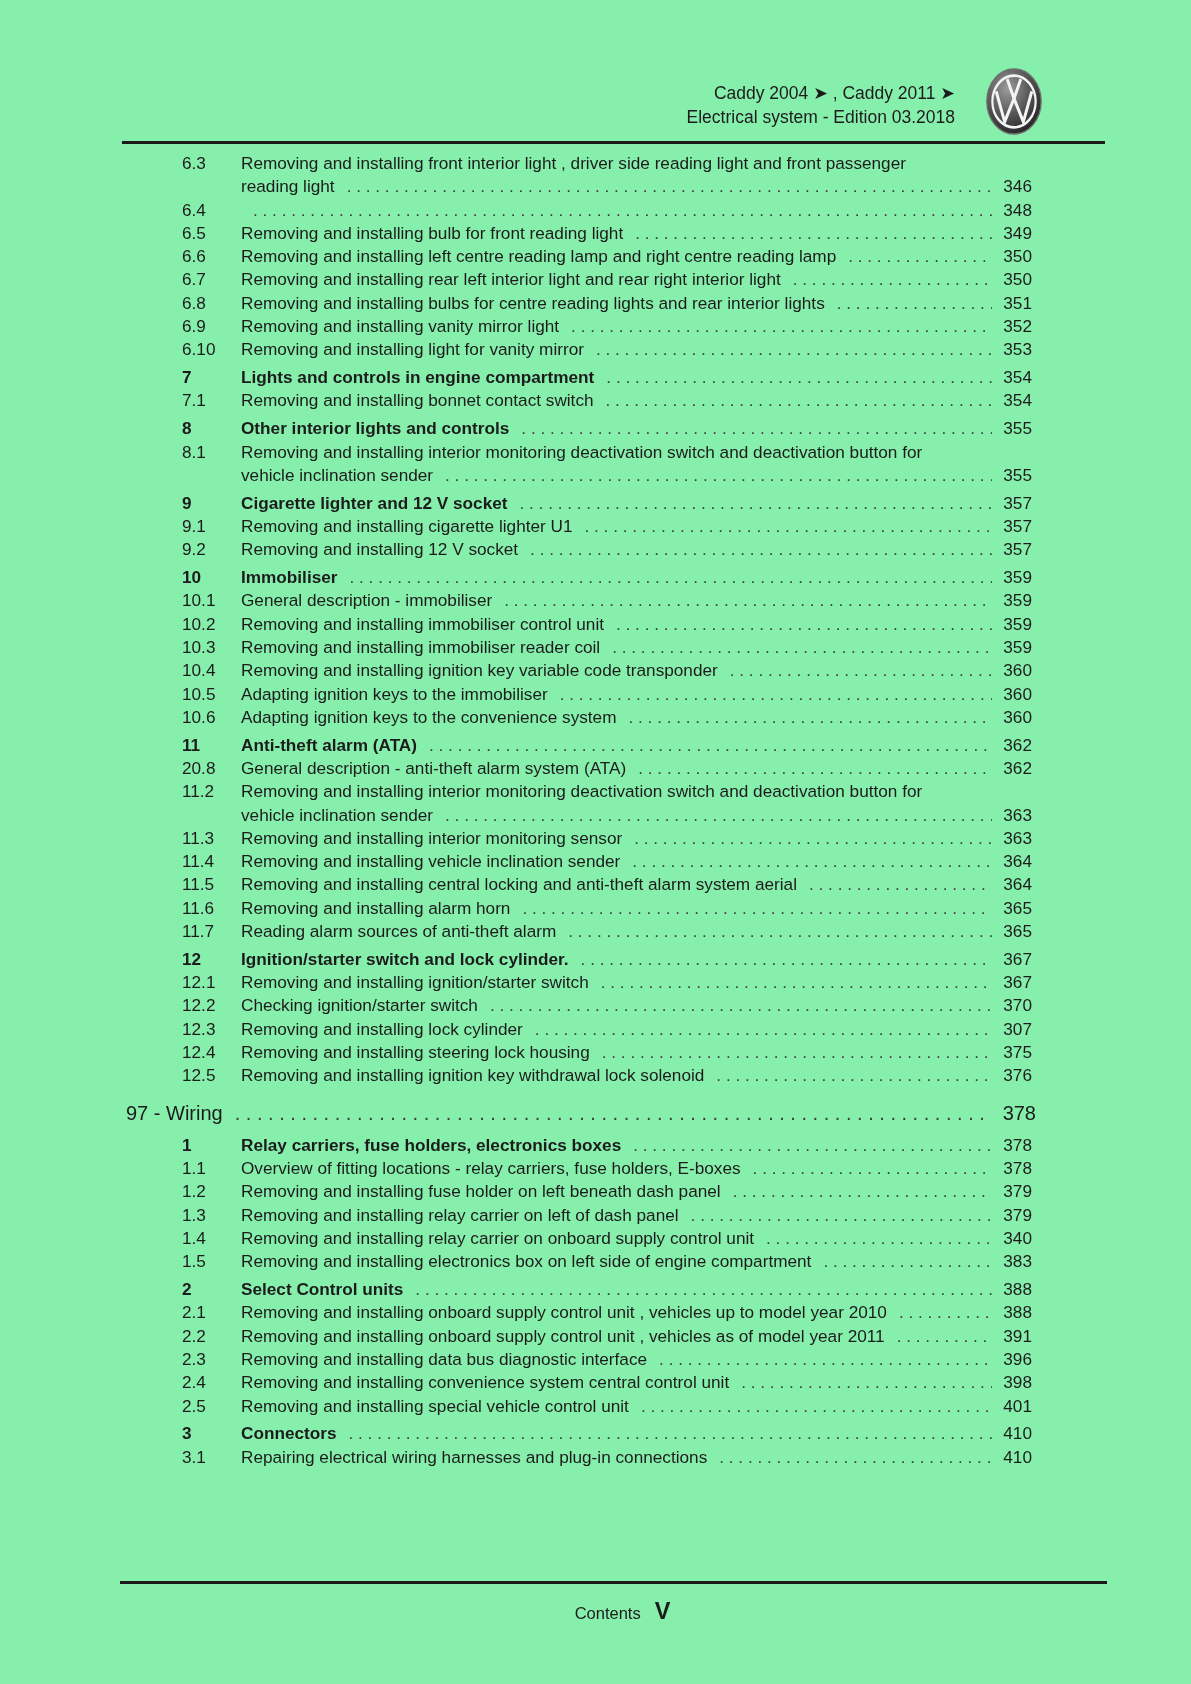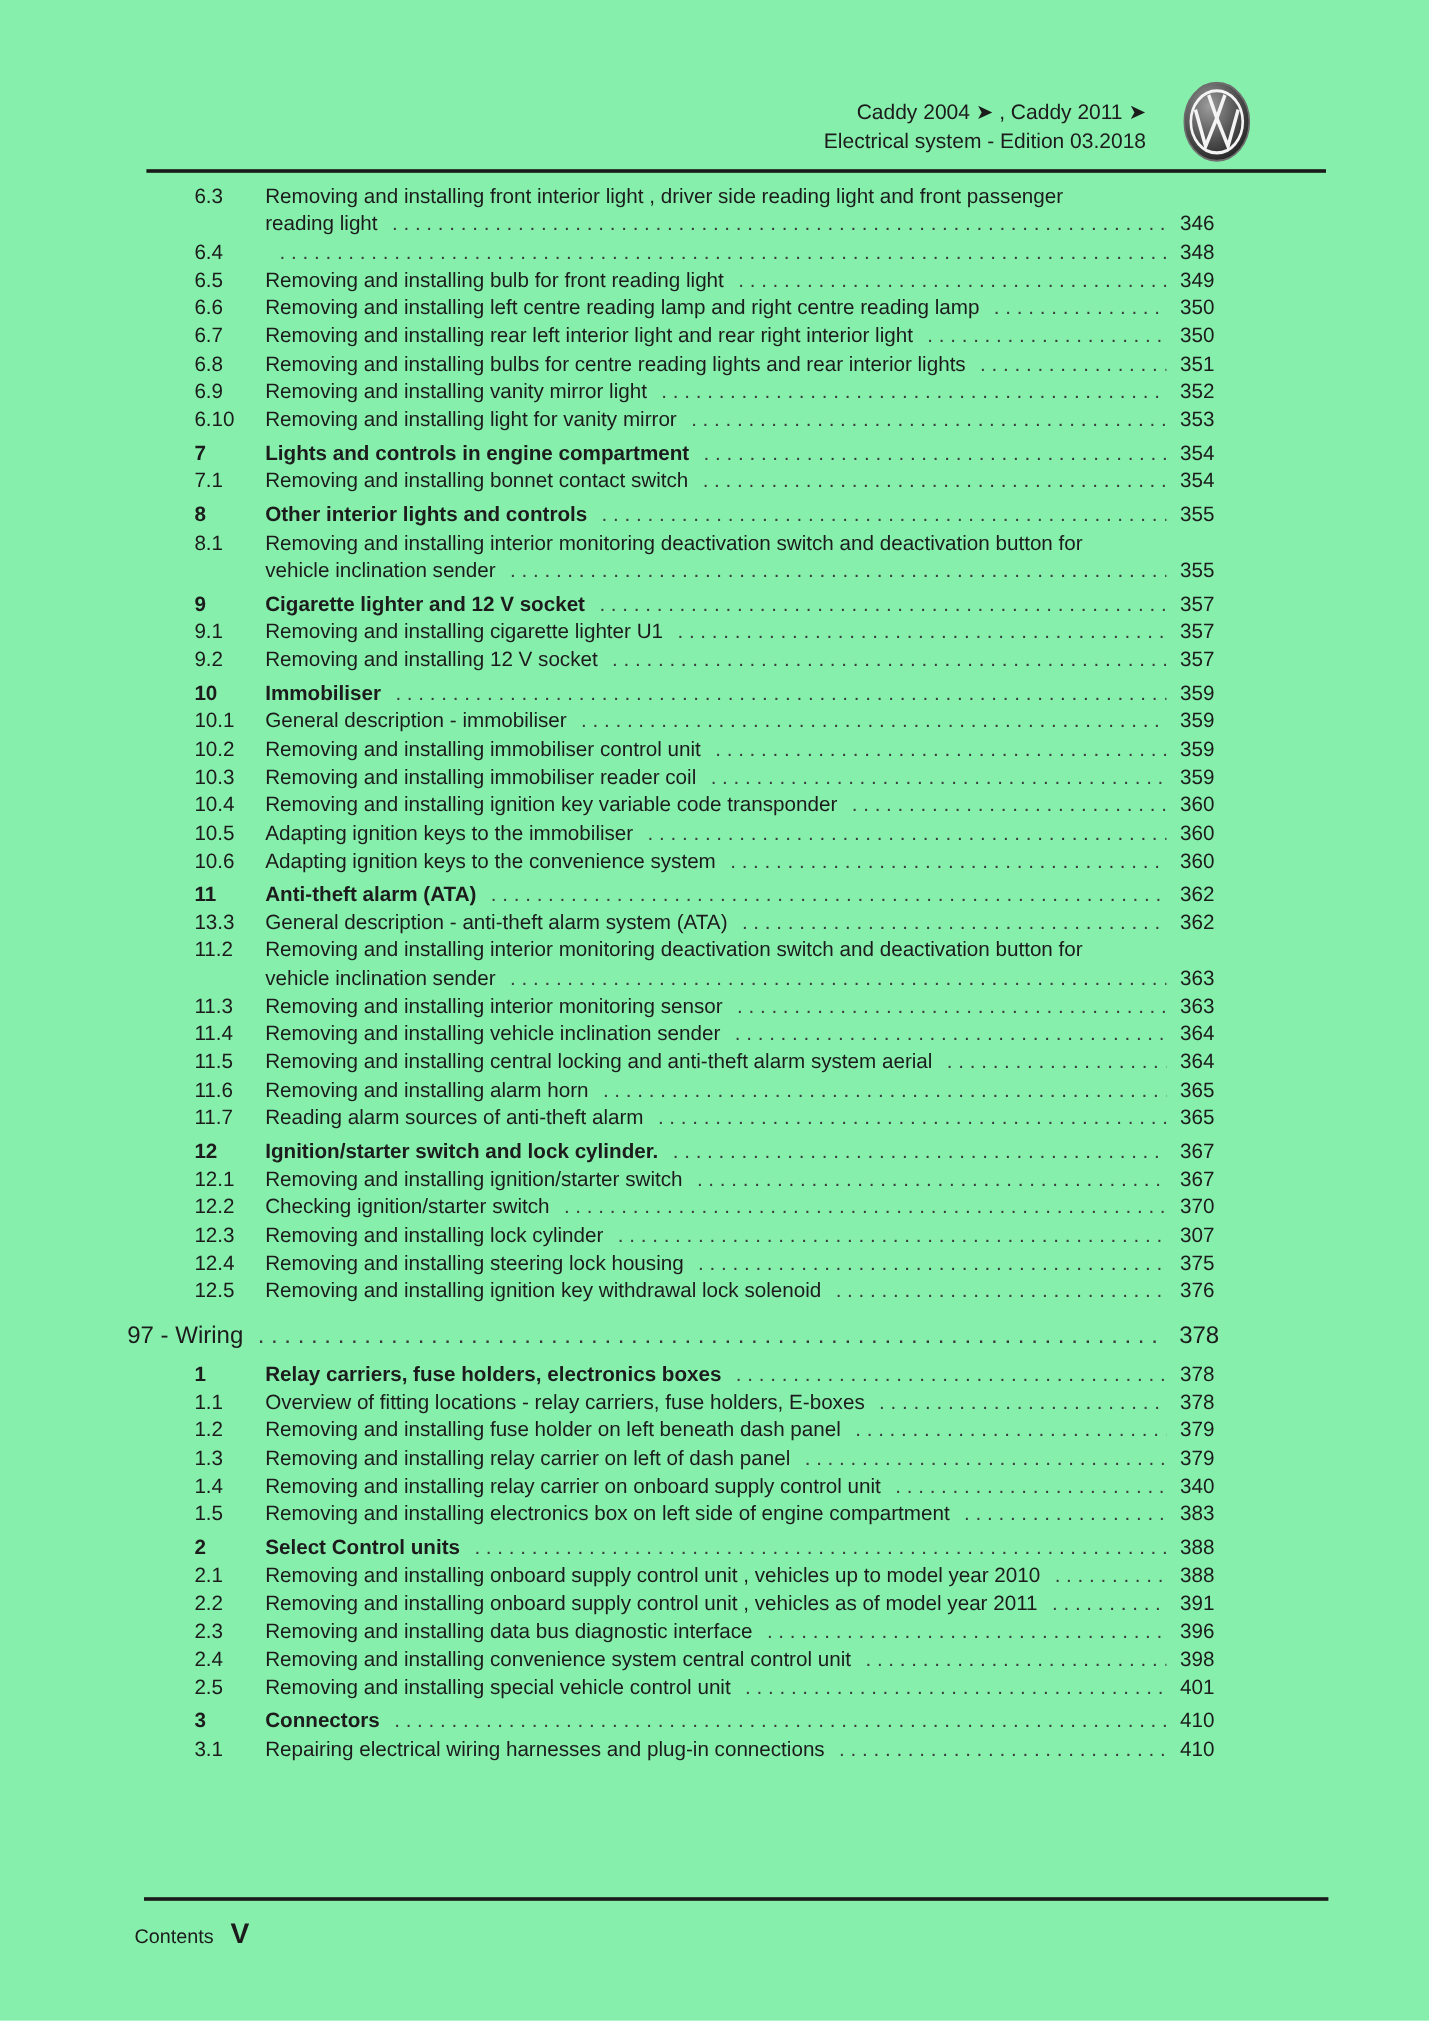--- a/index.html
+++ b/index.html
@@ -35,21 +35,21 @@
     left: 122px;
     top: 141px;
     width: 983px;
     height: 3px;
     background: #1a1a1a;
   }
 
   
   .toc {
     position: absolute;
-    left: 106px;
+    left: 126px;
     top: 152px;
     width: 983px;
     font-size: 17.2px;
     line-height: 23.3px;
   }
   .row {
     display: flex;
     padding-left: 56px;
     padding-right: 77px;
   }
@@ -89,24 +89,24 @@
   .footer-rule {
     position: absolute;
     left: 120px;
     top: 1581px;
     width: 987px;
     height: 3px;
     background: #1a1a1a;
   }
   .footer {
     position: absolute;
-    left: 112px;
+    left: 131px;
     top: 1598px;
     width: 983px;
-    text-align: left;
+    text-align: center;
   }
   .footer-label { font-size: 16.5px; }
   .footer-page {
     font-size: 23.5px;
     font-weight: 700;
     margin-left: 14px;
   }
 </style>
 </head>
 <body>
@@ -361,21 +361,21 @@
         <span class="num">11</span>
         <div class="entry">
           <div class="line">
             <span class="title">Anti-theft alarm (ATA)</span>
             <span class="leader"></span>
             <span class="page-num">362</span>
           </div>
         </div>
       </div>
       <div class="row">
-        <span class="num">13.3</span>
+        <span class="num">20.8</span>
         <div class="entry">
           <div class="line">
             <span class="title">General description - anti-theft alarm system (ATA)</span>
             <span class="leader"></span>
             <span class="page-num">362</span>
           </div>
         </div>
       </div>
       <div class="row">
         <span class="num">11.2</span>

